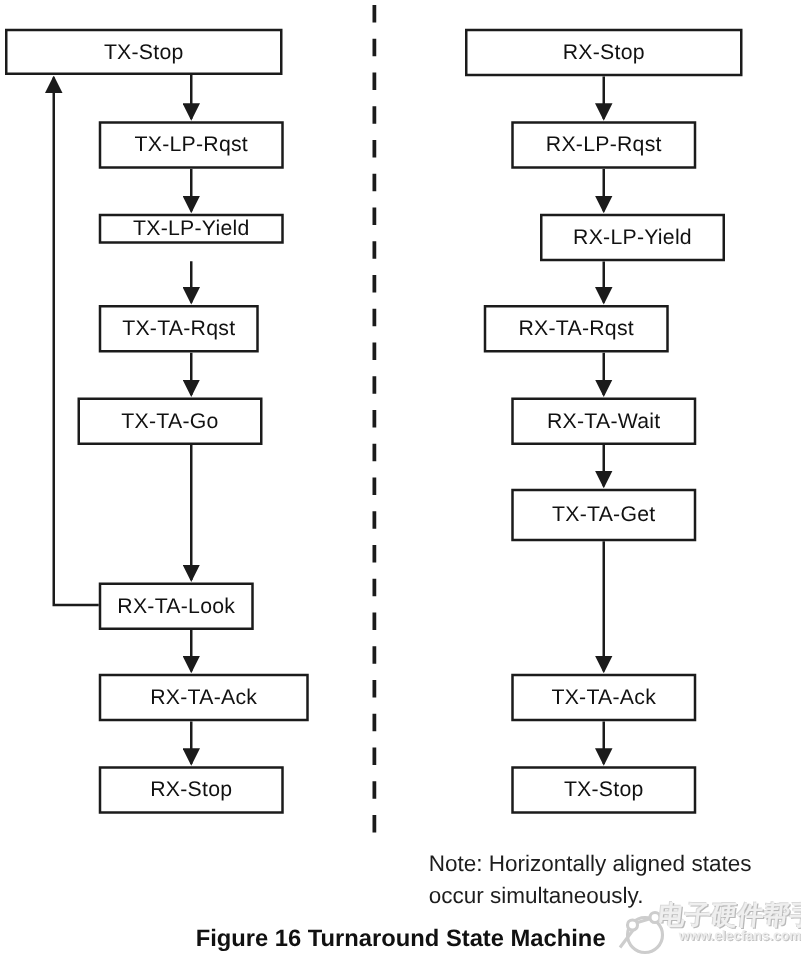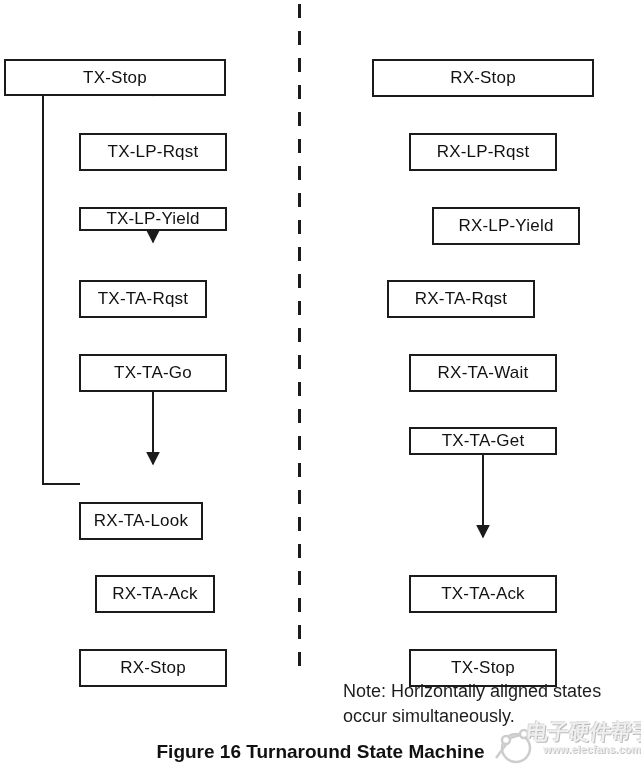--- a/index.html
+++ b/index.html
@@ -15,21 +15,20 @@
   }
   .state-box {
     position:absolute; z-index:2;
     box-sizing:border-box;
     border:2px solid #1b1b1b;
     background:#ffffff;
     display:flex; align-items:center; justify-content:center;
     font-size:17px; color:#111;
     letter-spacing:0.2px;
     white-space:nowrap;
-    margin-top:36px;
   }
   .note {
     position:absolute; z-index:2;
     left:343px; top:679px; width:302px;
     font-size:18px; line-height:25px; color:#1d1d1d;
   }
   .caption {
     position:absolute; z-index:2;
     left:0; top:741px; width:641px;
     text-align:center;
@@ -89,31 +88,31 @@
       <line x1="483" y1="356" x2="483" y2="389" marker-end="url(#ah)"></line>
       <line x1="483" y1="429" x2="483" y2="537" marker-end="url(#ah)"></line>
       <line x1="483" y1="577" x2="483" y2="611" marker-end="url(#ah)"></line>
     </g>
   </svg>
 
   <div class="state-box" style="left:4px;   top:23px;  width:222px; height:37px;">TX-Stop</div>
   <div class="state-box" style="left:79px;  top:97px;  width:148px; height:38px;">TX-LP-Rqst</div>
   <div class="state-box" style="left:79px;  top:171px; width:148px; height:24px;">TX-LP-Yield</div>
   <div class="state-box" style="left:79px;  top:244px; width:128px; height:38px;">TX-TA-Rqst</div>
-  <div class="state-box" style="left:79px;  top:318px; width:148px; height:38px;">TX-TA-Go</div>
+  <div class="state-box" style="left:62px;  top:318px; width:148px; height:38px;">TX-TA-Go</div>
   <div class="state-box" style="left:79px;  top:466px; width:124px; height:38px;">RX-TA-Look</div>
-  <div class="state-box" style="left:95px;  top:539px; width:120px; height:38px;">RX-TA-Ack</div>
+  <div class="state-box" style="left:79px;  top:539px; width:168px; height:38px;">RX-TA-Ack</div>
   <div class="state-box" style="left:79px;  top:613px; width:148px; height:38px;">RX-Stop</div>
 
   <div class="state-box" style="left:372px; top:23px;  width:222px; height:38px;">RX-Stop</div>
   <div class="state-box" style="left:409px; top:97px;  width:148px; height:38px;">RX-LP-Rqst</div>
   <div class="state-box" style="left:432px; top:171px; width:148px; height:38px;">RX-LP-Yield</div>
   <div class="state-box" style="left:387px; top:244px; width:148px; height:38px;">RX-TA-Rqst</div>
   <div class="state-box" style="left:409px; top:318px; width:148px; height:38px;">RX-TA-Wait</div>
-  <div class="state-box" style="left:409px; top:391px; width:148px; height:28px;">TX-TA-Get</div>
+  <div class="state-box" style="left:409px; top:391px; width:148px; height:42px;">TX-TA-Get</div>
   <div class="state-box" style="left:409px; top:539px; width:148px; height:38px;">TX-TA-Ack</div>
   <div class="state-box" style="left:409px; top:613px; width:148px; height:38px;">TX-Stop</div>
 
   <div class="note">Note: Horizontally aligned states occur simultaneously.</div>
 
   <div class="caption">Figure 16 Turnaround State Machine</div>
 
   <div class="watermark">
     <svg class="wm-logo" width="48" height="48" viewBox="0 0 48 48">
       <g stroke="#cdcdcd" stroke-width="2.5" fill="none">

